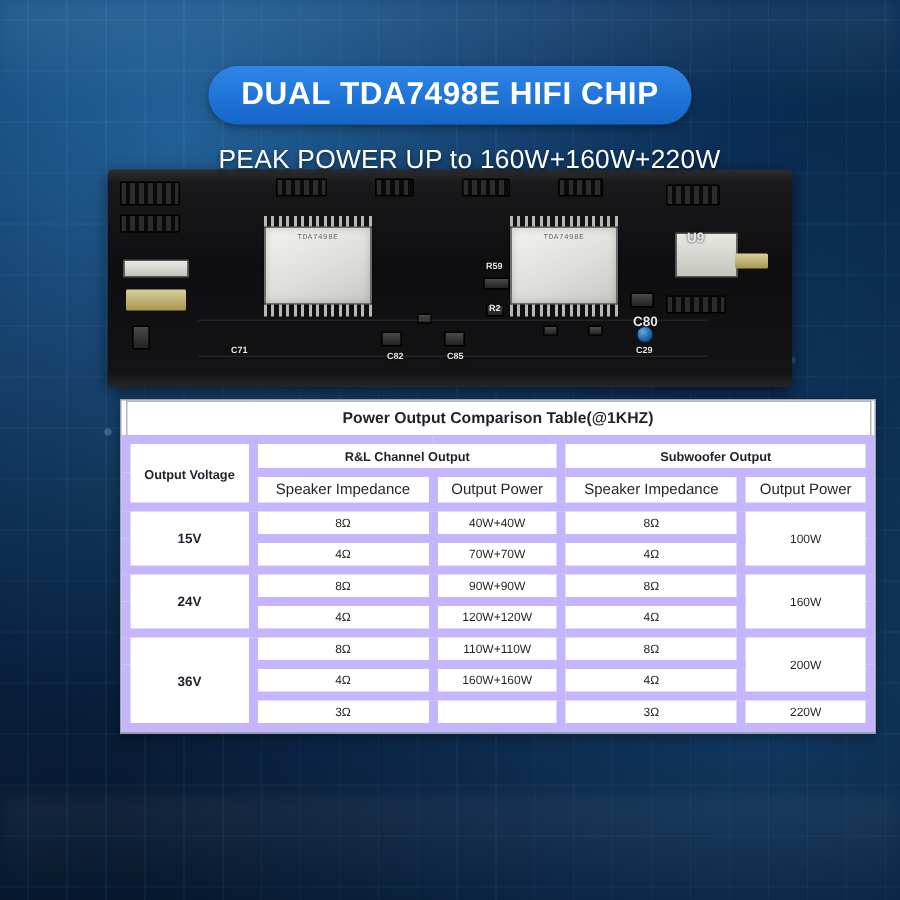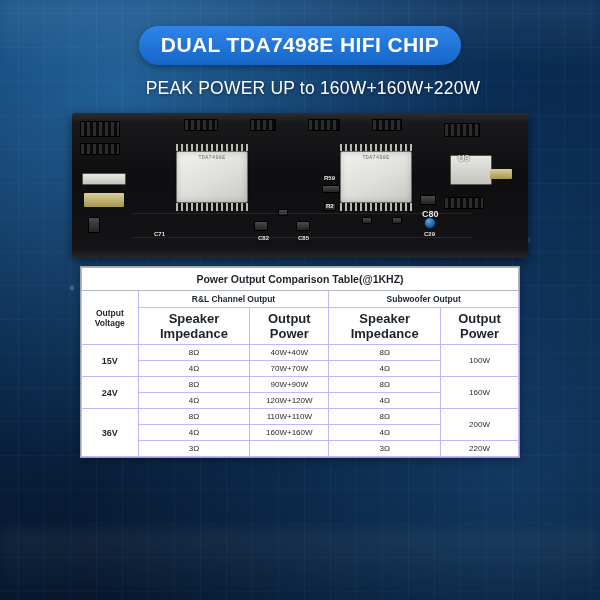--- a/index.html
+++ b/index.html
@@ -54,20 +54,21 @@
     display: inline-block;
     background: linear-gradient(180deg,#2f86e8 0%, #1565c8 100%);
     color: #ffffff;
     font-size: 21px;
     font-weight: bold;
     letter-spacing: .4px;
     padding: 7px 22px 8px 22px;
     border-radius: 22px;
     box-shadow: 0 2px 6px rgba(0,0,0,.35);
     white-space: nowrap;
+    margin-top: 18px;
   }
   .subtitle {
     margin-top: 13px;
     color: #ffffff;
     font-size: 17.5px;
     letter-spacing: .2px;
     text-shadow: 0 1px 3px rgba(0,0,0,.5);
     white-space: nowrap;
     margin-left: 26px;
   }
@@ -146,43 +147,43 @@
     position:absolute;
     background: radial-gradient(circle at 35% 30%, #5fa8e8, #17548f 70%);
     border-radius:50%;
     border:1px solid #05203d;
   }
 
   
   .table-card {
     position: absolute;
     left: 80px; top: 266px;
-    width: 440px;
+    width: 504px;
     background: #ffffff;
     border: 1px solid #9aa3ab;
     z-index: 5;
     box-shadow: 0 2px 8px rgba(0,0,0,.35);
   }
   table { border-collapse: collapse; width: 100%; }
   th, td {
-    border: 1px solid #c4b5fd;
+    border: 6px solid #c4b5fd;
     text-align: center;
     color: #1d2329;
     font-size: 8px;
     padding: 3px 2px;
   }
   .tbl-title {
     font-size: 10.5px;
     font-weight: bold;
     padding: 5px 2px;
     background: #ffffff;
     border: 1px solid #b0b7bd;
   }
   .hdr { font-weight: bold; font-size: 8.5px; background: #ffffff; }
-  .hdr-sub { font-weight: bold; font-size: 13px; }
+  .hdr-sub { font-weight: normal; font-size: 10px; }
   .volt { font-weight: bold; font-size: 9px; }
   td.val { font-size: 8px; }
 
   
   .notes {
     position: absolute;
     left: 12px; right: 12px;
     top: 483px;
     z-index: 5;
   }

